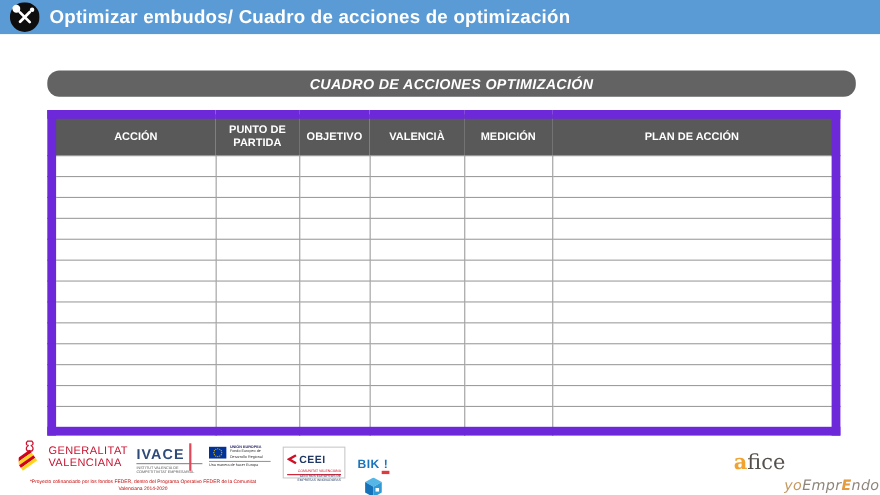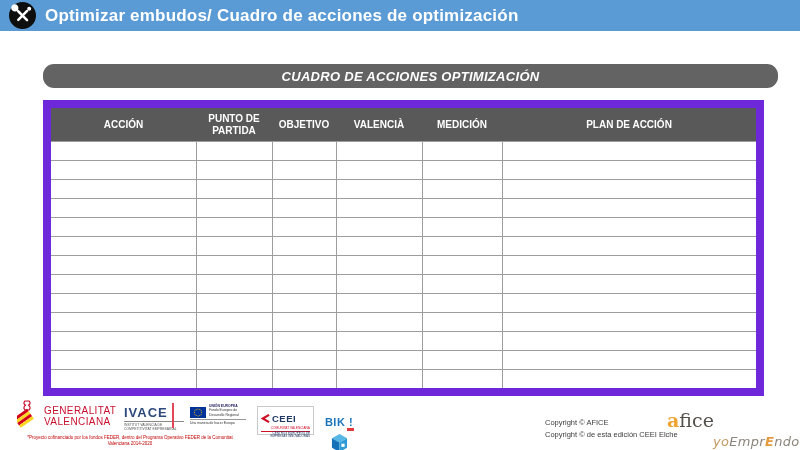--- a/index.html
+++ b/index.html
@@ -307,24 +307,20 @@
     <div class="bik-cube">
       <svg viewBox="0 0 18 19" width="17" height="18">
         <polygon points="9,0 17,4.5 9,9 1,4.5" fill="#56B6E6"></polygon>
         <polygon points="1,4.5 9,9 9,19 1,14.5" fill="#1572B8"></polygon>
         <polygon points="17,4.5 9,9 9,19 17,14.5" fill="#2E9BD6"></polygon>
         <rect x="11" y="10.2" width="3.4" height="3.4" fill="#ffffff"></rect>
       </svg>
     </div>
   </div>
 
-  <div class="footer-item copyright">
-    <span>Copyright ©  AFICE</span><br>
-    <span>Copyright © de esta edición CEEI Elche</span>
-  </div>
 
   <div class="footer-item afice">
     <span class="a">a</span><span class="rest">fice</span>
   </div>
 
   <div class="footer-item yoe">
     <span class="c1">yo</span><span class="c2">Empr</span><span class="c3">E</span><span class="c2">ndo</span>
   </div>
 
 </div>

